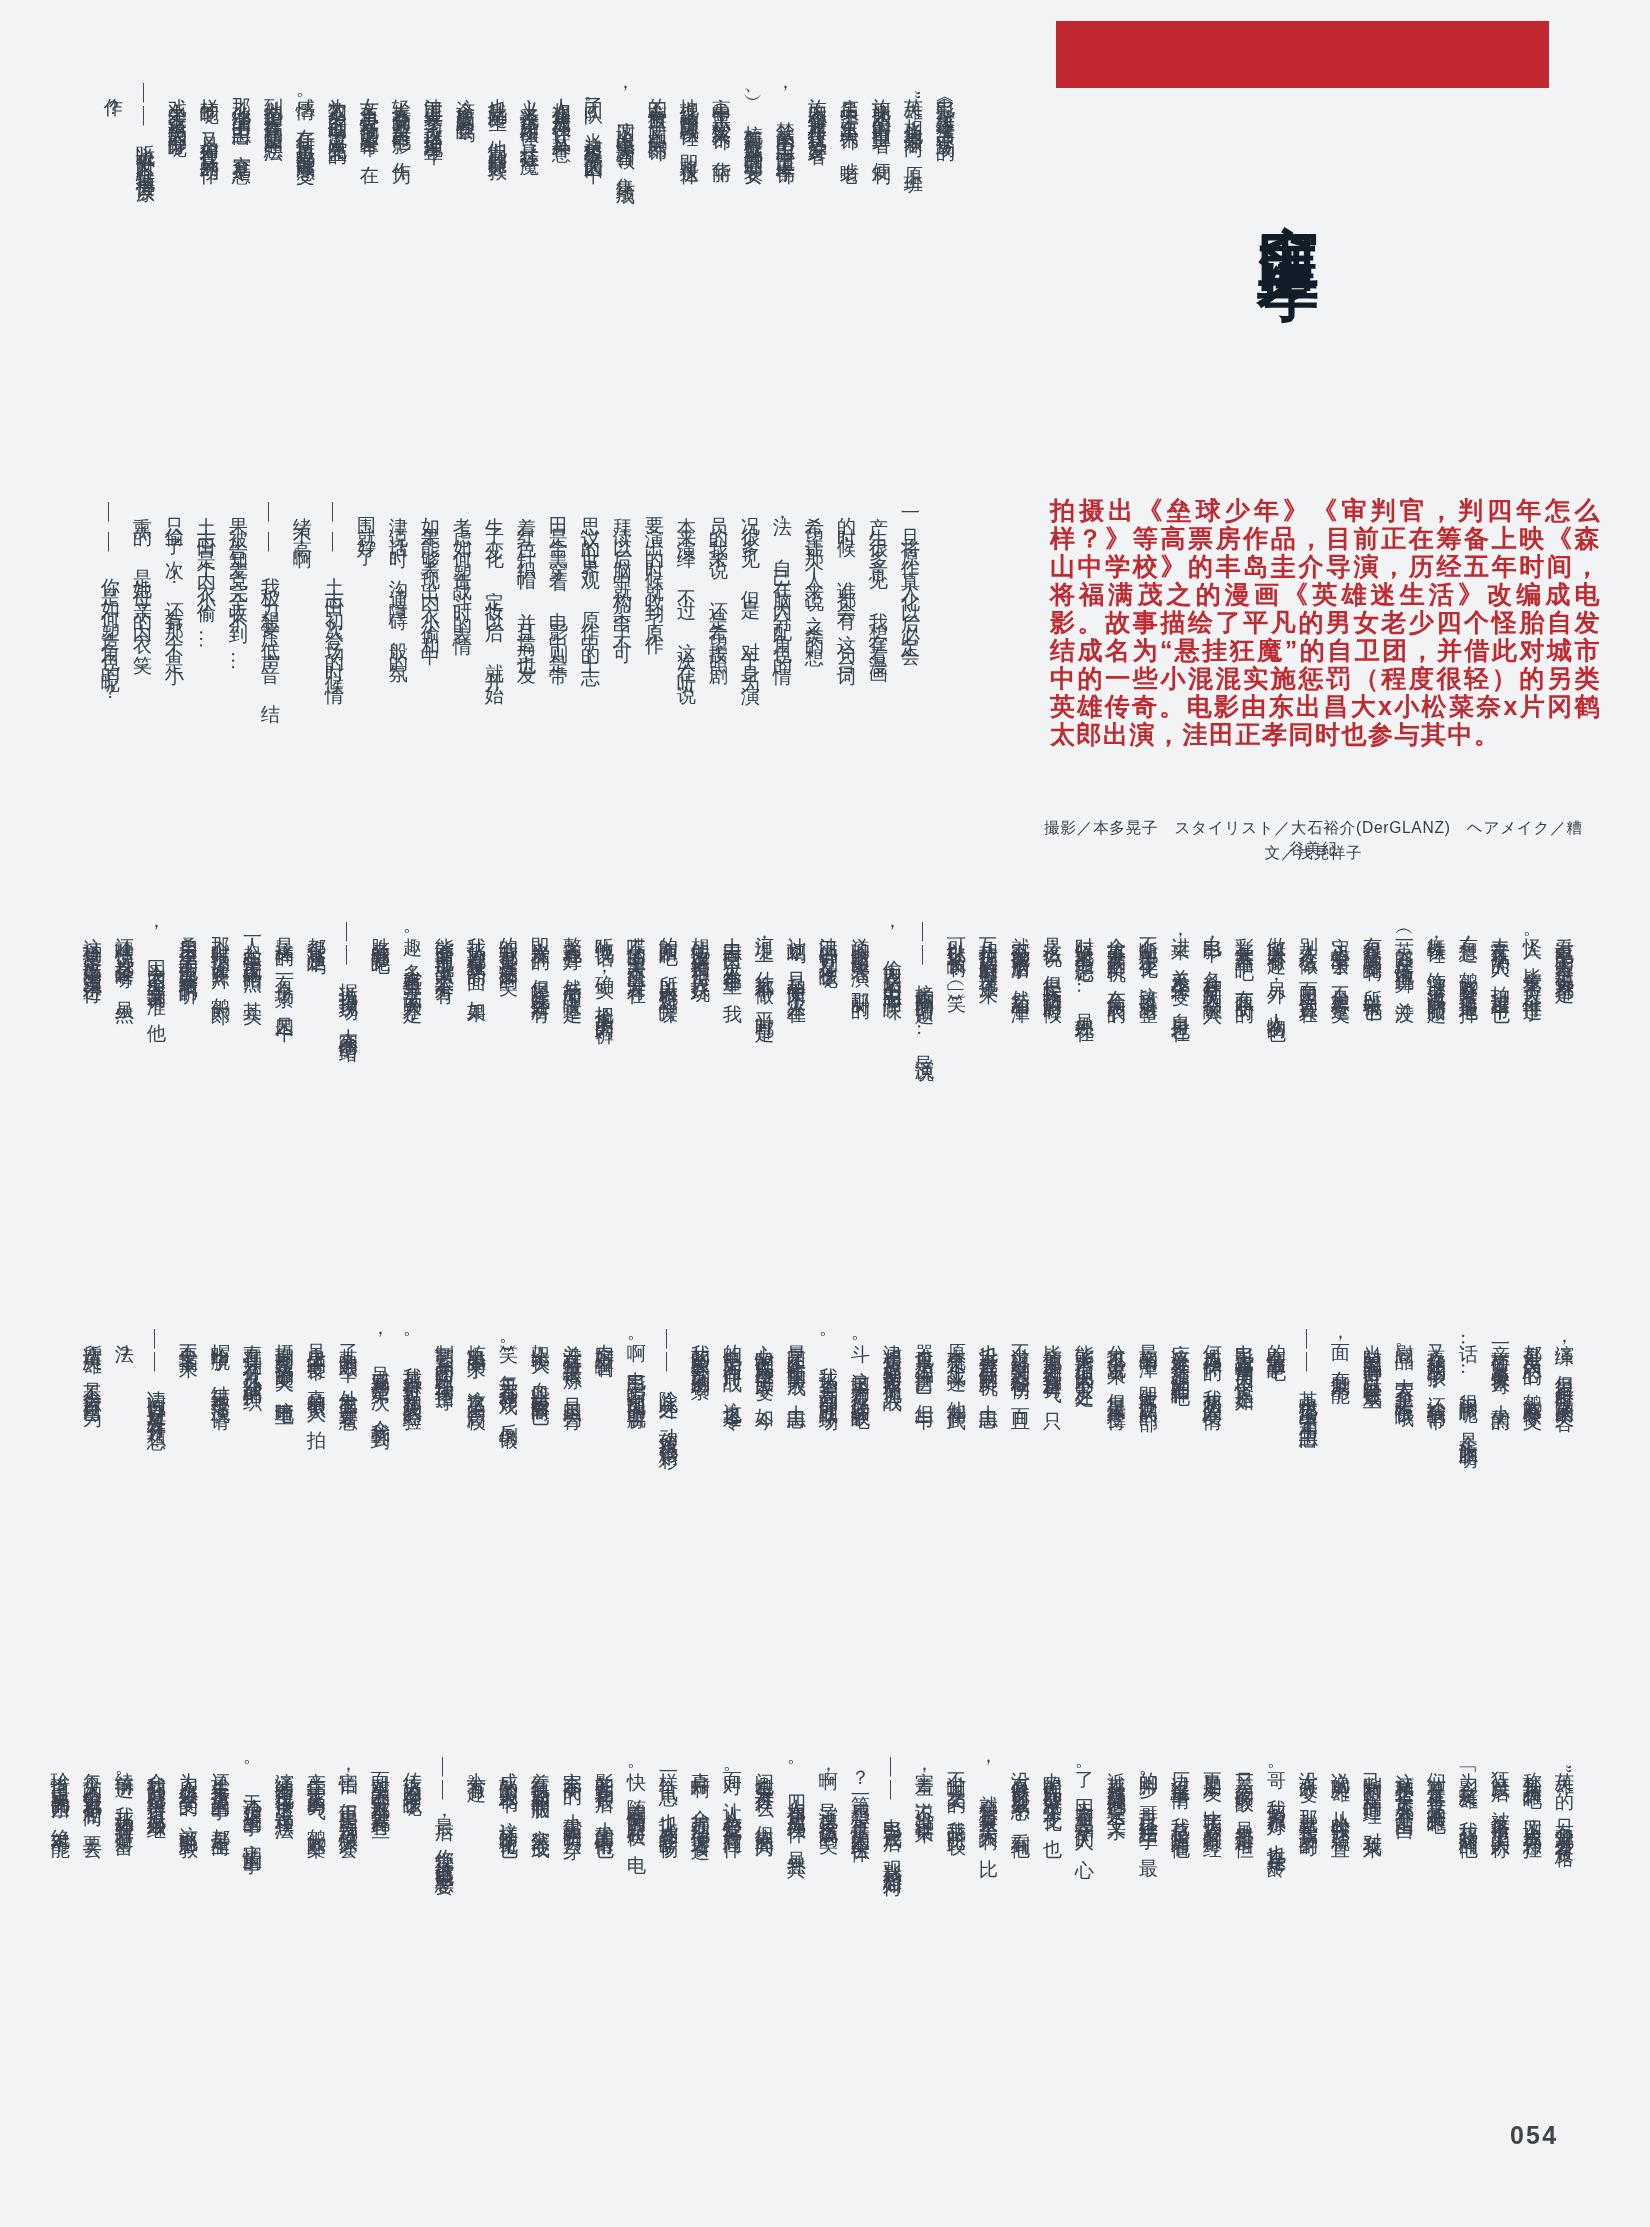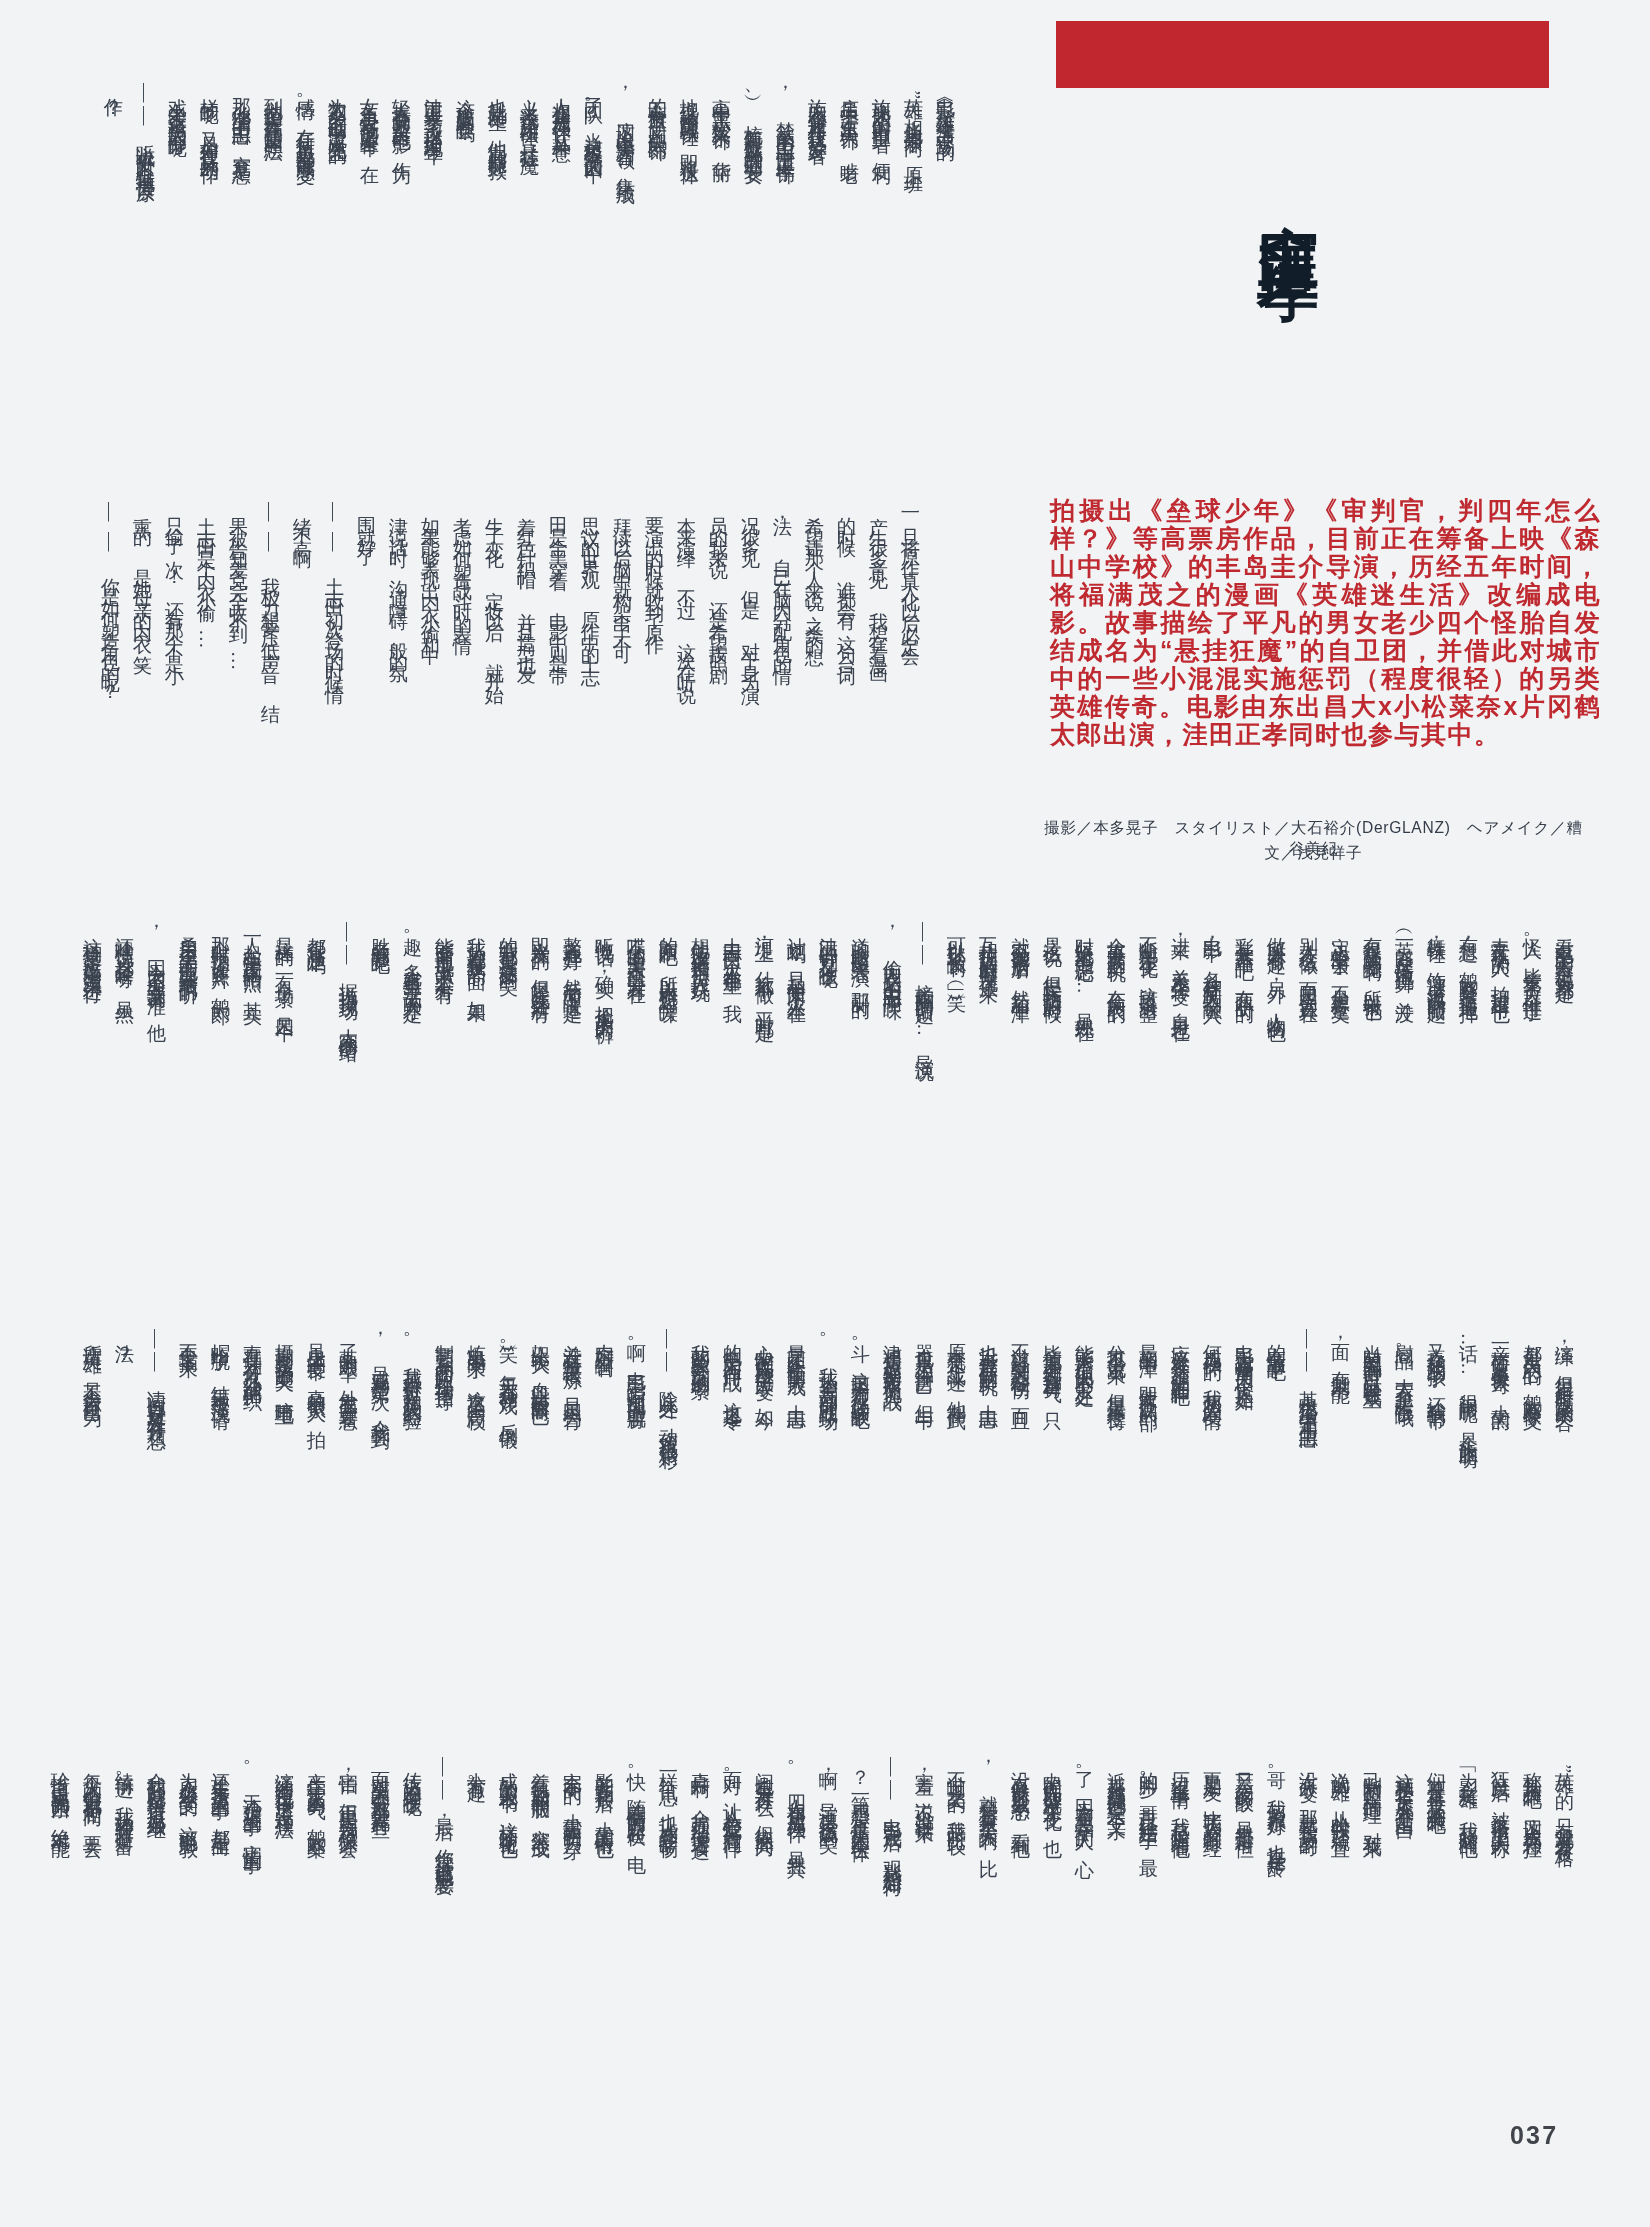--- a/index.html
+++ b/index.html
@@ -258,14 +258,14 @@
     <div class="col">演绎的角色也传达出了这种想法</div>
     <div class="col">。无论是艰难的事、害怕的事，</div>
     <div class="col">还是失去身边人的事，都是生而</div>
     <div class="col">为人所必须经受的，这部电影教</div>
     <div class="col">会我们的就是经历过后也必须继</div>
     <div class="col">续前进。我认为经验才是财富。</div>
     <div class="col">每个人的价值观都不相同，要去</div>
     <div class="col">珍惜自己重视的东西，绝对不能</div>
   </div>
 
-<div id="page-number" class="abs">037</div>
+<div id="page-number" class="abs">054</div>
 
 
 </body></html>

